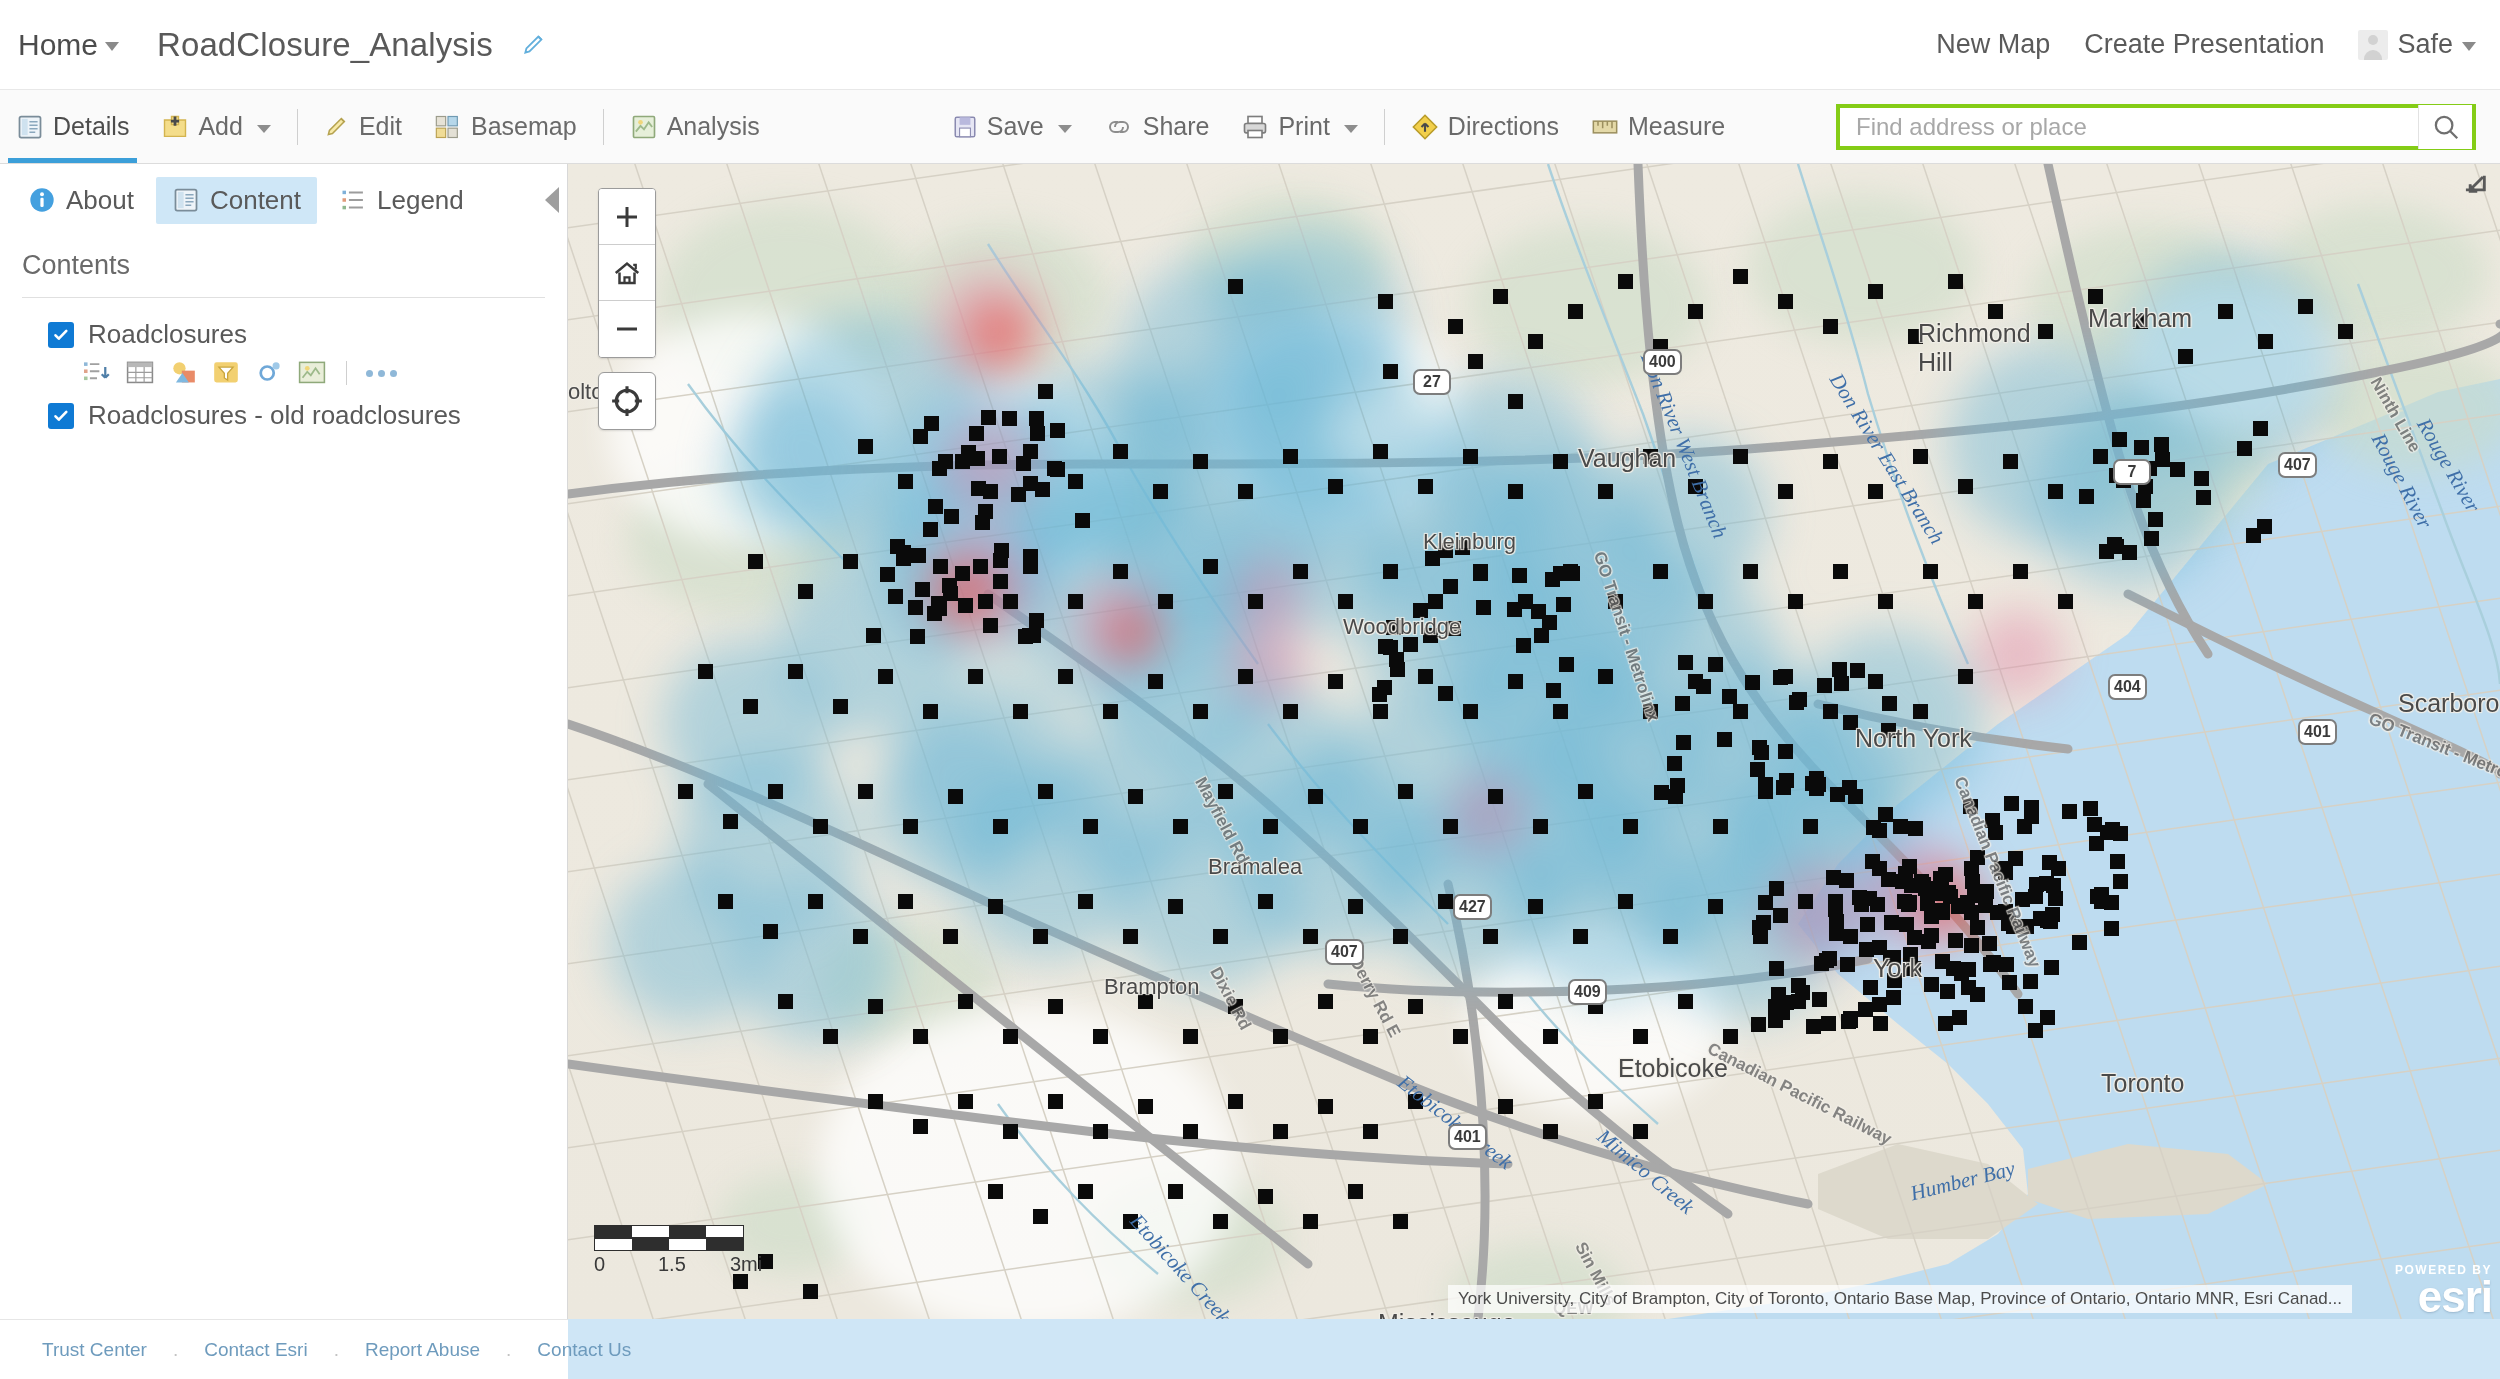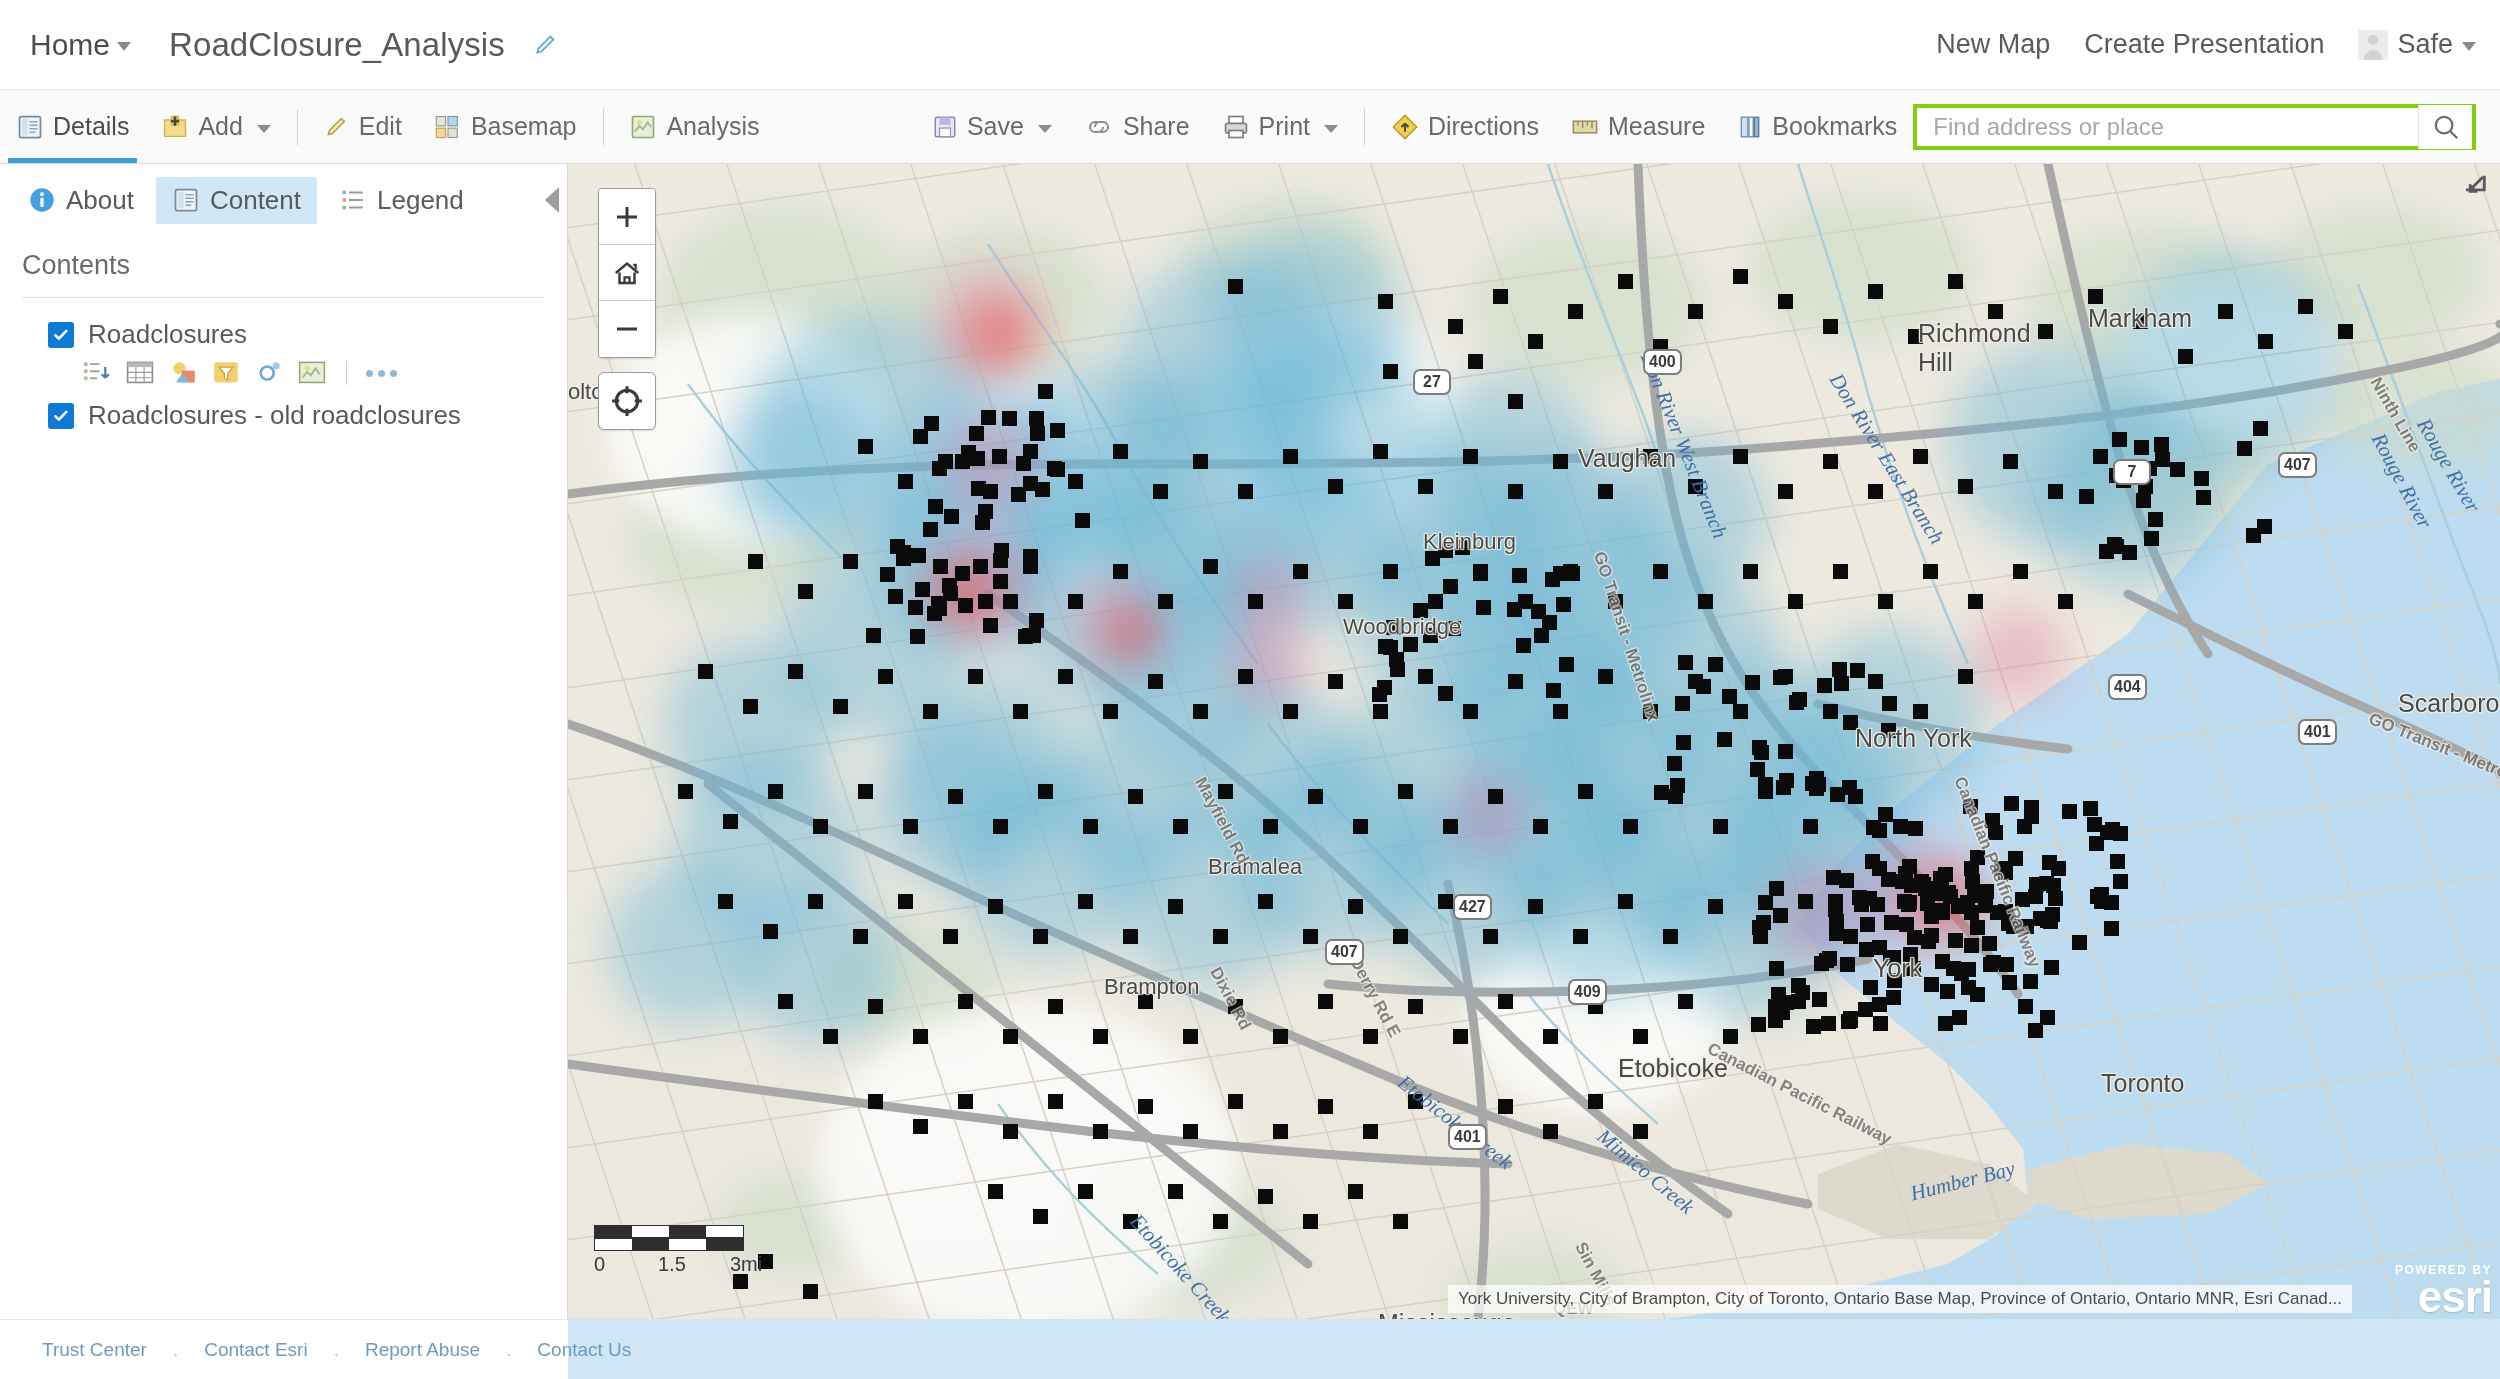--- a/index.html
+++ b/index.html
@@ -10,21 +10,21 @@
     background: #fff; overflow: hidden;
   }
   #app { position: relative; width: 2500px; height: 1379px; }
 
   
   .header {
     position: absolute; top: 0; left: 0; width: 2500px; height: 90px;
     background: #fff; display: flex; align-items: center;
     border-bottom: 1px solid #e8e8e8;
   }
-  .hdr-left { display: flex; align-items: center; padding-left: 30px; gap: 14px; }
+  .hdr-left { display: flex; align-items: center; padding-left: 18px; gap: 14px; }
   .home-link {
     font-size: 30px; color: #4c4c4c; font-weight: 400;
     display: flex; align-items: center; gap: 7px; cursor: pointer;
   }
   .caret-dn {
     width: 0; height: 0; border-left: 7px solid transparent;
     border-right: 7px solid transparent; border-top: 9px solid #8a8a8a;
     margin-top: 4px;
   }
   .map-title {
@@ -364,28 +364,20 @@
     </div>
 
     <div class="tb-btn">
       <svg width="28" height="28" viewBox="0 0 24 24">
         <rect x="2" y="7" width="20" height="10" fill="#e4d9a8" stroke="#9b8f5e" stroke-width="1.3"></rect>
         <path d="M6 7v4M10 7v6M14 7v4M18 7v6" stroke="#9b8f5e" stroke-width="1.3"></path>
       </svg>
       <span class="lbl">Measure</span>
     </div>
 
-    <div class="tb-btn">
-      <svg width="26" height="28" viewBox="0 0 24 24">
-        <rect x="4" y="3" width="6" height="18" fill="#cfe2f2" stroke="#6f93b5" stroke-width="1.3"></rect>
-        <rect x="11" y="3" width="4" height="18" fill="#fff" stroke="#6f93b5" stroke-width="1.3"></rect>
-        <rect x="16" y="3" width="4" height="18" fill="#8fb6d6" stroke="#5a7f9e" stroke-width="1.3"></rect>
-      </svg>
-      <span class="lbl">Bookmarks</span>
-    </div>
 
     <div class="search-wrap">
       <input class="search-input" type="text" placeholder="Find address or place" style="">
       <div class="search-btn">
         <svg width="30" height="30" viewBox="0 0 24 24">
           <circle cx="10.5" cy="10.5" r="6.6" fill="none" stroke="#6f6f6f" stroke-width="1.8"></circle>
           <path d="M15.4 15.4L21 21" stroke="#6f6f6f" stroke-width="1.8"></path>
         </svg>
       </div>
     </div>

